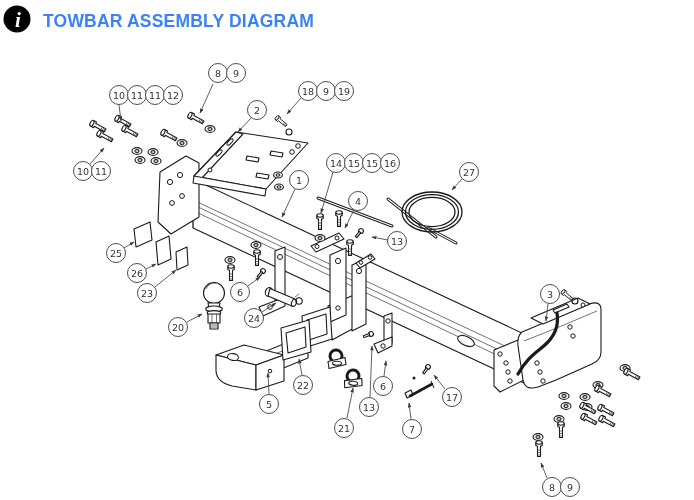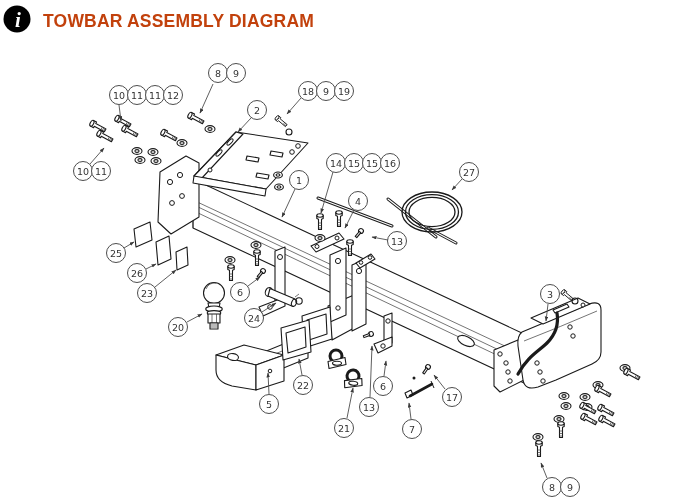--- a/index.html
+++ b/index.html
@@ -1,18 +1,18 @@
 <!DOCTYPE html>
 <html><head>
 <meta charset="utf-8">
 <style>
   html,body{margin:0;padding:0;background:#fff}
   .page{position:relative;width:694px;height:500px;background:#fff;overflow:hidden;font-family:"Liberation Sans",sans-serif}
   .hdr{position:absolute;top:4px;left:2px;display:flex;align-items:center;gap:11px;z-index:5}
-  .hdr h1{margin:0;font-size:17.5px;font-weight:800;letter-spacing:.2px;color:#c2410c;font-family:"Liberation Sans",sans-serif}
+  .hdr h1{margin:0;font-size:17.5px;font-weight:800;letter-spacing:.2px;color:#3b82f6;font-family:"Liberation Sans",sans-serif}
   .diagram-svg{position:absolute;left:0;top:0}
   .part{fill:#fff;stroke:#1a1a1a;stroke-width:1.1;stroke-linejoin:round;stroke-linecap:round}
   .hole{fill:#fff;stroke:#1a1a1a;stroke-width:1}
   .thin{fill:none;stroke:#3a3a3a;stroke-width:.7}
   .thick{fill:none;stroke:#1a1a1a;stroke-width:3.2;stroke-linecap:round}
   .cable{fill:none;stroke:#1a1a1a;stroke-width:3;stroke-linecap:round}
   .cable2{fill:none;stroke:#fff;stroke-width:1.1;stroke-linecap:round}
   .ring{fill:none;stroke:#1a1a1a;stroke-width:1.3}
   .co-c{fill:#fff;stroke:#4d4d4d;stroke-width:1}
   .co-t{font-family:"DejaVu Sans",sans-serif;font-size:9.5px;fill:#333;text-anchor:middle;dominant-baseline:central}

